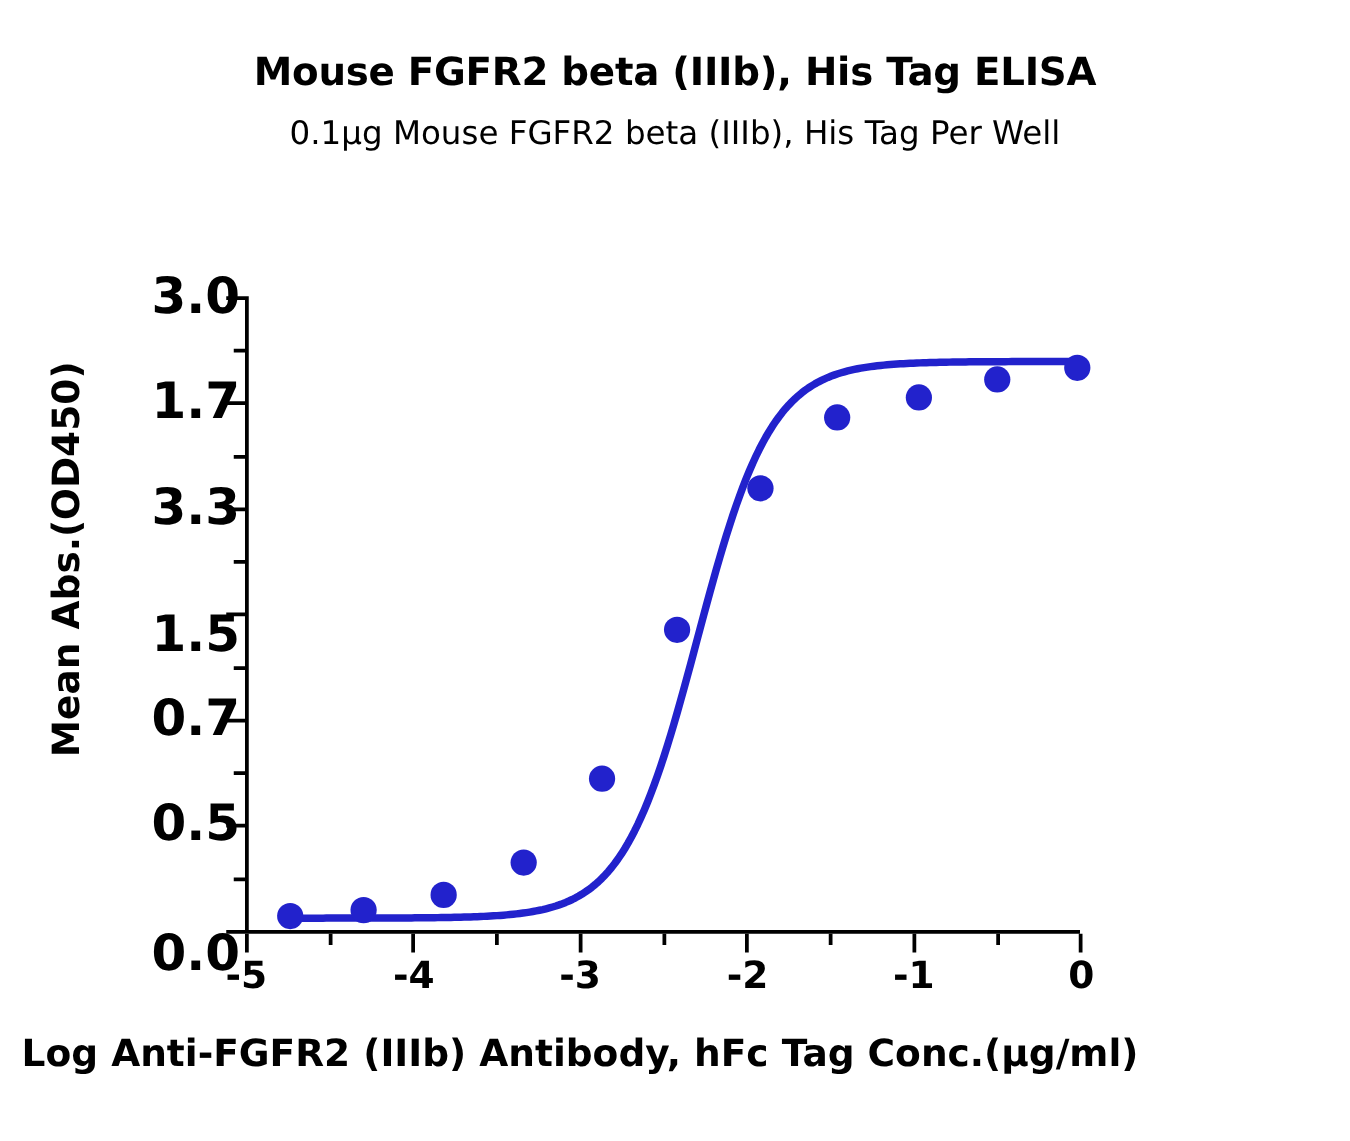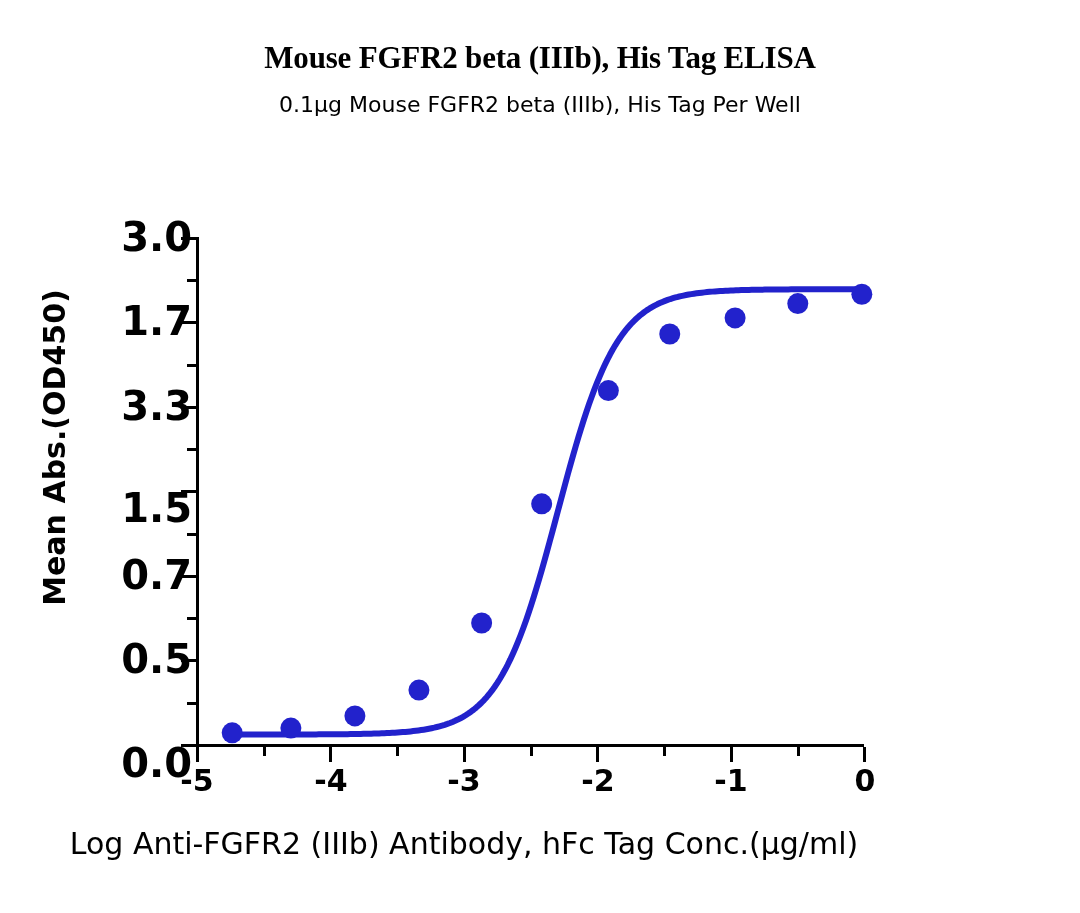--- a/index.html
+++ b/index.html
@@ -21,29 +21,28 @@
   }
   #chart-title {
     position: absolute;
     top: 40px;
     left: 0;
     width: 1080px;
     text-align: center;
     font-size: 31px;
     font-weight: bold;
     letter-spacing: -0.2px;
-    font-family: Liberation Serif, serif;
   }
   #chart-subtitle {
     position: absolute;
     top: 92px;
     left: 0;
     width: 1080px;
     text-align: center;
-    font-size: 22px;
+    font-size: 26px;
     font-weight: normal;
   }
   #axis-left {
     position: absolute;
     left: 196px;
     top: 237px;
     width: 3px;
     height: 507px;
     background: #000000;
   }
@@ -112,21 +111,21 @@
     transform: rotate(-90deg);
     transform-origin: center center;
   }
   #x-axis-title {
     position: absolute;
     top: 826px;
     left: 0;
     width: 928px;
     text-align: center;
     font-size: 30px;
-    font-weight: normal;
+    font-weight: bold;
   }
   #curve-svg {
     position: absolute;
     left: 0;
     top: 0;
     width: 1080px;
     height: 913px;
     pointer-events: none;
   }
 </style>

